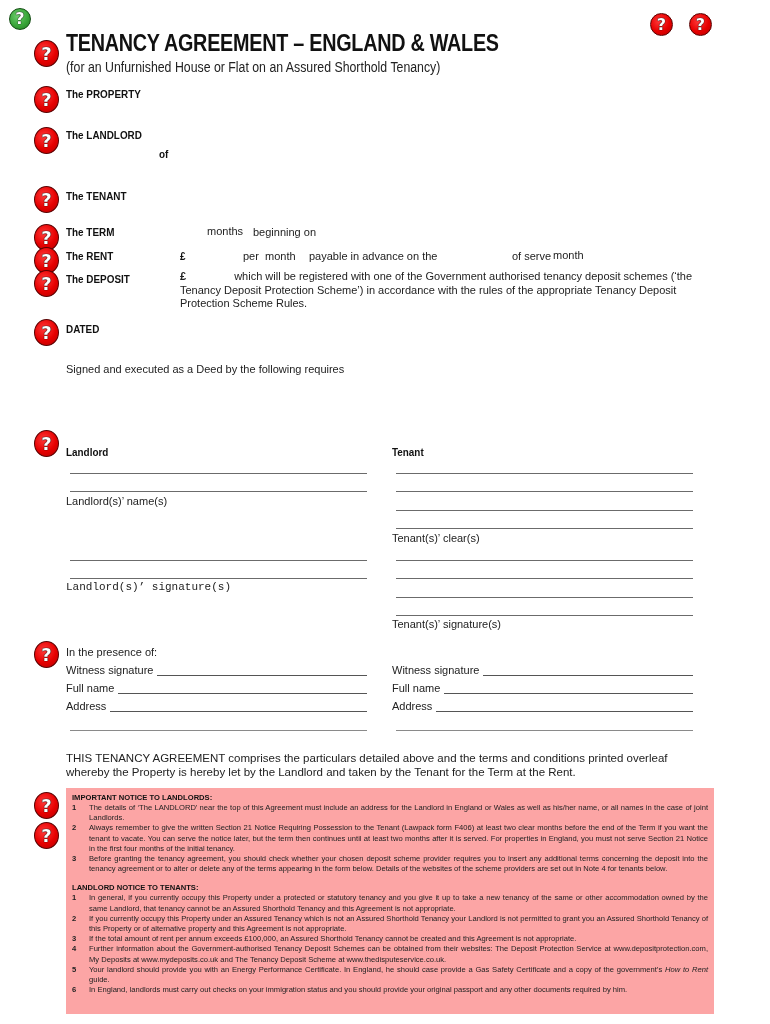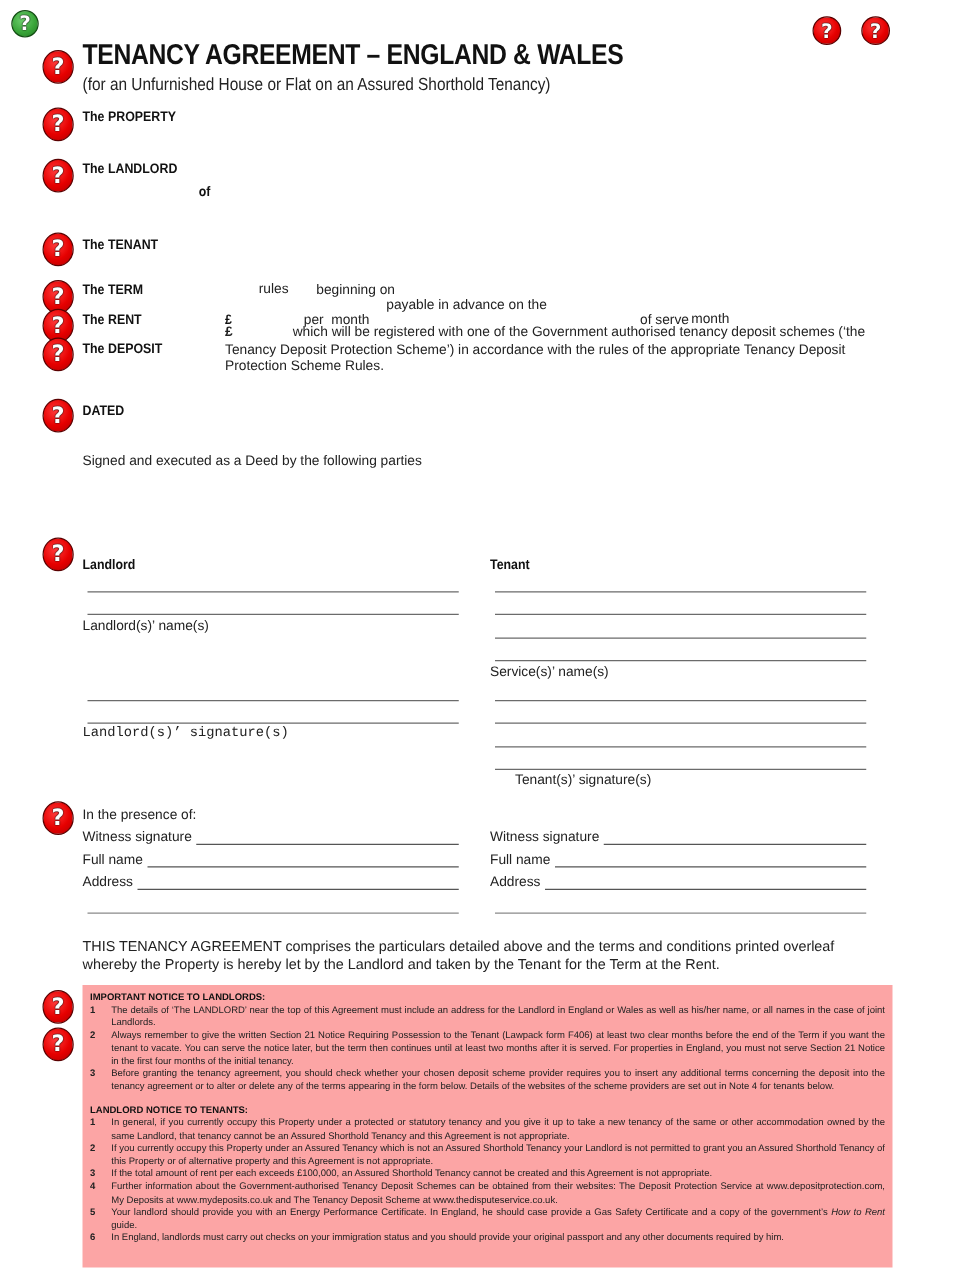--- a/index.html
+++ b/index.html
@@ -23,21 +23,21 @@
       background: radial-gradient(circle at 40% 35%, #6fcf6f 0%, #3aa63a 55%, #217a21 100%);
       border-color: #124d12;
     }
 
     .title { left: 66px; top: 30px; font-size: 23px; font-weight: bold; letter-spacing: -0.3px; color: #111; transform: scaleX(0.86); transform-origin: left top; white-space: nowrap; }
     .subtitle { left: 66px; top: 59px; font-size: 14px; color: #222; transform: scaleX(0.88); transform-origin: left top; white-space: nowrap; }
 
     .lbl { font-size: 11px; font-weight: bold; color: #111; white-space: nowrap; transform: scaleX(0.9); transform-origin: left top; }
     .txt { font-size: 11px; color: #222; white-space: nowrap; }
 
-    .deposit-para { left: 180px; top: 260px; width: 530px; font-size: 11px; line-height: 13.6px; color: #222; }
+    .deposit-para { left: 180px; top: 270px; width: 530px; font-size: 11px; line-height: 13.6px; color: #222; }
     .deposit-para .pound { font-weight: bold; margin-right: 48px; }
 
     .line { position: absolute; height: 1px; background: #6b6b6b; }
 
     .field { position: absolute; font-size: 11px; color: #222; white-space: nowrap; display: flex; align-items: flex-end; }
     .field .fill { flex: 1; border-bottom: 1px solid #555; margin-left: 4px; height: 10px; }
 
     .agreement-para { left: 66px; top: 751px; width: 640px; font-size: 11.5px; line-height: 14px; color: #222; }
 
     .notice-box {
@@ -73,63 +73,63 @@
 <div class="abs title">TENANCY AGREEMENT – ENGLAND &amp; WALES</div>
 <div class="abs subtitle">(for an Unfurnished House or Flat on an Assured Shorthold Tenancy)</div>
 
 <div class="abs lbl" style="left:66px;top:88px;">The PROPERTY</div>
 <div class="abs lbl" style="left:66px;top:129px;">The LANDLORD</div>
 <div class="abs lbl" style="left:159px;top:148px;text-align:right;">of</div>
 <div class="abs lbl" style="left:66px;top:190px;">The TENANT</div>
 
 <div>
   <div class="abs lbl" style="left:66px;top:226px;">The TERM</div>
-  <div class="abs txt" style="left:207px;top:225px;">rules</div>
+  <div class="abs txt" style="left:207px;top:225px;">months</div>
   <div class="abs txt" style="left:253px;top:226px;">beginning on</div>
 </div>
 
 <div>
   <div class="abs lbl" style="left:66px;top:250px;">The RENT</div>
   <div class="abs lbl" style="left:180px;top:250px;">£</div>
   <div class="abs txt" style="left:243px;top:250px;">per</div>
   <div class="abs txt" style="left:265px;top:250px;">month</div>
-  <div class="abs txt" style="left:309px;top:238px;">payable in advance on the</div>
+  <div class="abs txt" style="left:309px;top:250px;">payable in advance on the</div>
   <div class="abs txt" style="left:512px;top:250px;">of serve</div>
   <div class="abs txt" style="left:553px;top:249px;">month</div>
 </div>
 
 <div>
   <div class="abs lbl" style="left:66px;top:273px;">The DEPOSIT</div>
   <div class="abs deposit-para"><span class="pound">£</span><span>which will be registered with one of the Government authorised tenancy deposit schemes (‘the Tenancy Deposit Protection Scheme’) in accordance with the rules of the appropriate Tenancy Deposit Protection Scheme Rules.</span></div>
 </div>
 
 <div class="abs lbl" style="left:66px;top:323px;">DATED</div>
 
-<div class="abs txt" style="left:66px;top:363px;">Signed and executed as a Deed by the following parties</div>
+<div class="abs txt" style="left:66px;top:363px;">Signed and executed as a Deed by the following requires</div>
 
 <div class="abs lbl" style="left:66px;top:446px;">Landlord</div>
 <div class="abs lbl" style="left:392px;top:446px;">Tenant</div>
 
 <div class="line" style="left:70px;top:473px;width:297px;"></div>
 <div class="line" style="left:70px;top:491px;width:297px;"></div>
 <div class="abs txt" style="left:66px;top:495px;">Landlord(s)’ name(s)</div>
 <div class="line" style="left:70px;top:560px;width:297px;"></div>
 <div class="line" style="left:70px;top:578px;width:297px;"></div>
 <div class="abs txt" style="left:66px;top:581px;font-family:Liberation Mono, monospace;">Landlord(s)’ signature(s)</div>
 
 <div class="line" style="left:396px;top:473px;width:297px;"></div>
 <div class="line" style="left:396px;top:491px;width:297px;"></div>
 <div class="line" style="left:396px;top:510px;width:297px;"></div>
 <div class="line" style="left:396px;top:528px;width:297px;"></div>
-<div class="abs txt" style="left:392px;top:532px;">Service(s)’ name(s)</div>
+<div class="abs txt" style="left:392px;top:532px;">Tenant(s)’ clear(s)</div>
 <div class="line" style="left:396px;top:560px;width:297px;"></div>
 <div class="line" style="left:396px;top:578px;width:297px;"></div>
 <div class="line" style="left:396px;top:597px;width:297px;"></div>
 <div class="line" style="left:396px;top:615px;width:297px;"></div>
-<div class="abs txt" style="left:412px;top:618px;text-align:right;">Tenant(s)’ signature(s)</div>
+<div class="abs txt" style="left:392px;top:618px;text-align:right;">Tenant(s)’ signature(s)</div>
 
 <div class="abs txt" style="left:66px;top:646px;text-align:center;">In the presence of:</div>
 
 <div class="field" style="left:66px;top:664px;width:301px;">
   <span>Witness signature</span>
     <span class="fill"></span>
 </div>
 <div class="field" style="left:66px;top:682px;width:301px;">
   <span>Full name</span>
     <span class="fill"></span>
@@ -178,21 +178,21 @@
     <li>
         <span class="num">1</span>
         <span class="body">In general, if you currently occupy this Property under a protected or statutory tenancy and you give it up to take a new tenancy of the same or other accommodation owned by the same Landlord, that tenancy cannot be an Assured Shorthold Tenancy and this Agreement is not appropriate.</span>
       </li>
     <li>
         <span class="num">2</span>
         <span class="body">If you currently occupy this Property under an Assured Tenancy which is not an Assured Shorthold Tenancy your Landlord is not permitted to grant you an Assured Shorthold Tenancy of this Property or of alternative property and this Agreement is not appropriate.</span>
       </li>
     <li>
         <span class="num">3</span>
-        <span class="body">If the total amount of rent per each exceeds £100,000, an Assured Shorthold Tenancy cannot be created and this Agreement is not appropriate.</span>
+        <span class="body">If the total amount of rent per annum exceeds £100,000, an Assured Shorthold Tenancy cannot be created and this Agreement is not appropriate.</span>
       </li>
     <li>
         <span class="num">4</span>
         <span class="body">Further information about the Government-authorised Tenancy Deposit Schemes can be obtained from their websites: The Deposit Protection Service at www.depositprotection.com, My Deposits at www.mydeposits.co.uk and The Tenancy Deposit Scheme at www.thedisputeservice.co.uk.</span>
       </li>
     <li>
         <span class="num">5</span>
         <span class="body"><span>Your landlord should provide you with an Energy Performance Certificate. In England, he should case provide a Gas Safety Certificate and a copy of the government’s </span><em>How to Rent</em><span> guide.</span></span>
       </li>
     <li>

